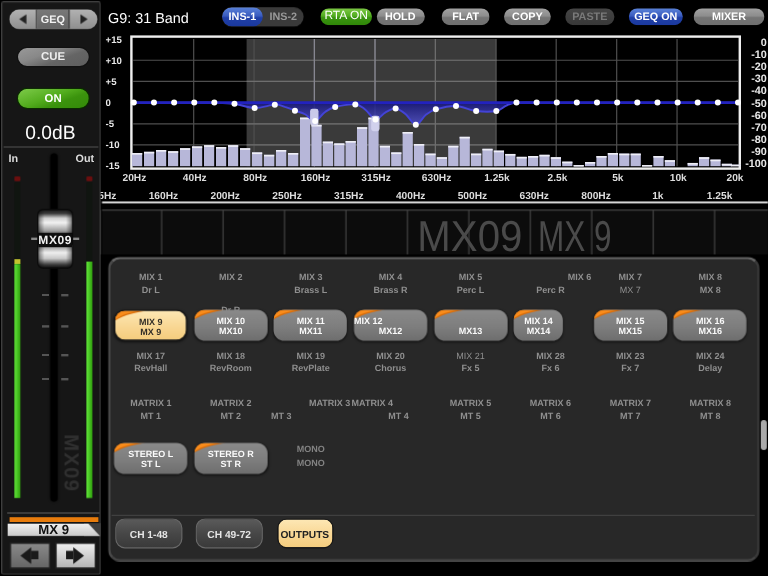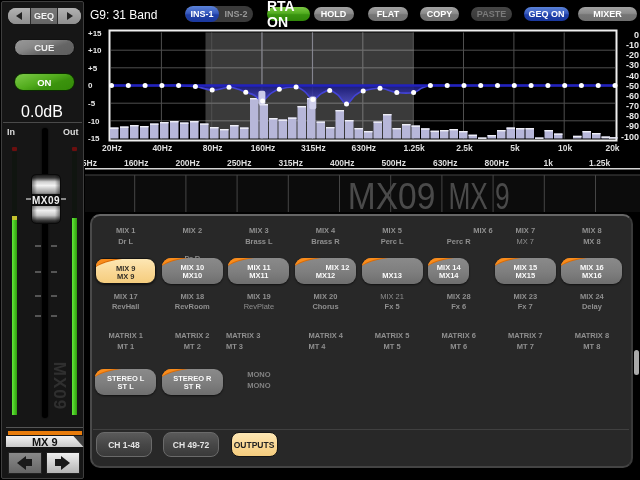--- a/index.html
+++ b/index.html
@@ -235,21 +235,21 @@
     <line x1="544.3" y1="175" x2="544.3" y2="212" stroke="#454545" stroke-width="1"></line>
     <line x1="595.5" y1="175" x2="595.5" y2="212" stroke="#454545" stroke-width="1"></line>
 <text x="347.8" y="209" font-size="36" fill="#4a4a4a" textLength="87.5" lengthAdjust="spacingAndGlyphs" font-family="Liberation Sans, sans-serif">MX09</text>
 <text x="448.4" y="209" font-size="36" fill="#4a4a4a" textLength="61.3" lengthAdjust="spacingAndGlyphs" font-family="Liberation Sans, sans-serif">MX&nbsp;9</text>
 </svg>
 <div style="position:absolute;left:90px;top:8px;font-size:12px;color:#fff;">G9: 31 Band</div>
 <div style="position:absolute;left:185px;top:6px;width:68px;height:16px;border-radius:8.5px;background:#3a3a3a;overflow:hidden;display:flex;">
 <div style="width:34px;height:16px;background:linear-gradient(180deg,#5a82d8 0%,#3a5cc0 45%,#2040a8 55%,#1a389e 100%);border-radius:8px;display:flex;align-items:center;justify-content:center;font-size:9px;font-weight:bold;color:#fff;">INS-1</div>
 <div style="width:34px;height:16px;display:flex;align-items:center;justify-content:center;font-size:9px;font-weight:bold;color:#999;">INS-2</div>
   </div>
-<div style="position:absolute;left:267px;top:6.5px;width:43px;height:14px;border-radius:8.0px;background:linear-gradient(180deg,#7cc844 0%,#52ad20 45%,#3a9410 55%,#2f8708 100%);box-sizing:border-box;display:flex;align-items:center;justify-content:center;font-size:14px;font-weight:bold;color:#fff;">RTA ON</div>
+<div style="position:absolute;left:267px;top:6.5px;width:43px;height:14px;border-radius:8.0px;background:linear-gradient(180deg,#7cc844 0%,#52ad20 45%,#3a9410 55%,#2f8708 100%);box-sizing:border-box;display:flex;align-items:center;justify-content:center;font-size:10px;font-weight:normal;color:#fff;">RTA ON</div>
 <div style="position:absolute;left:313.5px;top:6.5px;width:40px;height:14px;border-radius:8.0px;background:linear-gradient(180deg,#a2a2a2 0%,#8d8d8d 45%,#757575 55%,#6f6f6f 100%);box-sizing:border-box;display:flex;align-items:center;justify-content:center;font-size:9px;font-weight:bold;color:#fff;">HOLD</div>
 <div style="position:absolute;left:368px;top:6.5px;width:40px;height:14px;border-radius:8.0px;background:linear-gradient(180deg,#a2a2a2 0%,#8d8d8d 45%,#757575 55%,#6f6f6f 100%);box-sizing:border-box;display:flex;align-items:center;justify-content:center;font-size:9px;font-weight:bold;color:#fff;">FLAT</div>
 <div style="position:absolute;left:420px;top:6.5px;width:39px;height:14px;border-radius:8.0px;background:linear-gradient(180deg,#a2a2a2 0%,#8d8d8d 45%,#757575 55%,#6f6f6f 100%);box-sizing:border-box;display:flex;align-items:center;justify-content:center;font-size:9px;font-weight:bold;color:#fff;">COPY</div>
 <div style="position:absolute;left:471px;top:6.5px;width:41px;height:14px;border-radius:8.0px;background:linear-gradient(180deg,#454545,#383838);box-sizing:border-box;display:flex;align-items:center;justify-content:center;font-size:9px;font-weight:bold;color:#7a7a7a;">PASTE</div>
 <div style="position:absolute;left:524px;top:6.5px;width:45px;height:14px;border-radius:8.0px;background:linear-gradient(180deg,#5a82d8 0%,#3a5cc0 45%,#2040a8 55%,#1a389e 100%);box-sizing:border-box;display:flex;align-items:center;justify-content:center;font-size:9px;font-weight:bold;color:#fff;">GEQ ON</div>
 <div style="position:absolute;left:578px;top:6.5px;width:59px;height:14px;border-radius:8.0px;background:linear-gradient(180deg,#a2a2a2 0%,#8d8d8d 45%,#757575 55%,#6f6f6f 100%);box-sizing:border-box;display:flex;align-items:center;justify-content:center;font-size:9px;font-weight:bold;color:#fff;">MIXER</div>
 <div style="position:absolute;left:89.5px;top:213.5px;width:543px;height:254px;background:#282828;border-radius:10px;border-top:2px solid #666;border-left:2px solid #4a4a4a;border-right:2px solid #3a3a3a;border-bottom:2px solid #444;box-sizing:border-box;"></div>
 <div style="position:absolute;left:92.7px;top:225.8px;width:66px;text-align:center;font-size:7.5px;font-weight:bold;color:#8f8f8f;">MIX 1</div>
 <div style="position:absolute;left:92.7px;top:236.8px;width:66px;text-align:center;font-size:7.5px;font-weight:bold;color:#8f8f8f;">Dr L</div>
 <div style="position:absolute;left:159.3px;top:225.8px;width:66px;text-align:center;font-size:7.5px;font-weight:bold;color:#8f8f8f;">MIX 2</div>
@@ -288,21 +288,21 @@
       <path d="M0 5.5 L0 4 Q0 0 6 0 L21 0 Q11 1.6 5 4.2 Q1.8 6 0 7.3 Z" fill="#f88c1c"></path>
     </svg>
 <div style="position:absolute;left:0;top:5px;width:100%;text-align:center;font-size:7.5px;font-weight:bold;color:#fafafa;">MIX 11</div>
 <div style="position:absolute;left:0;top:13px;width:100%;text-align:center;font-size:7.5px;font-weight:bold;color:#fafafa;">MX11</div>
   </div>
 <div style="position:absolute;left:295.0px;top:258px;width:61px;height:26px;border-radius:9px;background:linear-gradient(180deg,#8a8a8a 0%,#7e7e7e 55%,#6e6e6e 100%);box-sizing:border-box;overflow:hidden;box-shadow:0 1px 2px rgba(0,0,0,0.6);">
 <svg width="26" height="8" style="position:absolute;left:0;top:0;" viewBox="0 0 26 8">
       <path d="M0 8 L0 4 Q0 0 6 0 L26 0 Q13 2 6 5 Q2 6.7 0 8 Z" fill="#d96c08"></path>
       <path d="M0 5.5 L0 4 Q0 0 6 0 L21 0 Q11 1.6 5 4.2 Q1.8 6 0 7.3 Z" fill="#f88c1c"></path>
     </svg>
-<div style="position:absolute;left:0;top:5px;width:100%;text-align:center;font-size:7.5px;font-weight:bold;color:#fafafa;padding-left:12px;">MIX 12</div>
+<div style="position:absolute;left:0;top:5px;width:100%;text-align:left;font-size:7.5px;font-weight:bold;color:#fafafa;">MIX 12</div>
 <div style="position:absolute;left:0;top:13px;width:100%;text-align:center;font-size:7.5px;font-weight:bold;color:#fafafa;">MX12</div>
   </div>
 <div style="position:absolute;left:361.59999999999997px;top:258px;width:61px;height:26px;border-radius:9px;background:linear-gradient(180deg,#8a8a8a 0%,#7e7e7e 55%,#6e6e6e 100%);box-sizing:border-box;overflow:hidden;box-shadow:0 1px 2px rgba(0,0,0,0.6);">
 <svg width="26" height="8" style="position:absolute;left:0;top:0;" viewBox="0 0 26 8">
       <path d="M0 8 L0 4 Q0 0 6 0 L26 0 Q13 2 6 5 Q2 6.7 0 8 Z" fill="#d96c08"></path>
       <path d="M0 5.5 L0 4 Q0 0 6 0 L21 0 Q11 1.6 5 4.2 Q1.8 6 0 7.3 Z" fill="#f88c1c"></path>
     </svg>
 <div style="position:absolute;left:0;top:5px;width:100%;text-align:center;font-size:7.5px;font-weight:bold;color:#fafafa;margin-top:36px;">MIX 13</div>
 <div style="position:absolute;left:0;top:13px;width:100%;text-align:center;font-size:7.5px;font-weight:bold;color:#fafafa;">MX13</div>
   </div>
@@ -328,39 +328,39 @@
       <path d="M0 5.5 L0 4 Q0 0 6 0 L21 0 Q11 1.6 5 4.2 Q1.8 6 0 7.3 Z" fill="#f88c1c"></path>
     </svg>
 <div style="position:absolute;left:0;top:5px;width:100%;text-align:center;font-size:7.5px;font-weight:bold;color:#fafafa;">MIX 16</div>
 <div style="position:absolute;left:0;top:13px;width:100%;text-align:center;font-size:7.5px;font-weight:bold;color:#fafafa;">MX16</div>
   </div>
 <div style="position:absolute;left:92.7px;top:291.8px;width:66px;text-align:center;font-size:7.5px;font-weight:bold;color:#8f8f8f;">MIX 17</div>
 <div style="position:absolute;left:92.7px;top:302.3px;width:66px;text-align:center;font-size:7.5px;font-weight:bold;color:#8f8f8f;">RevHall</div>
 <div style="position:absolute;left:159.3px;top:291.8px;width:66px;text-align:center;font-size:7.5px;font-weight:bold;color:#8f8f8f;">MIX 18</div>
 <div style="position:absolute;left:159.3px;top:302.3px;width:66px;text-align:center;font-size:7.5px;font-weight:bold;color:#8f8f8f;">RevRoom</div>
 <div style="position:absolute;left:225.89999999999998px;top:291.8px;width:66px;text-align:center;font-size:7.5px;font-weight:bold;color:#8f8f8f;">MIX 19</div>
-<div style="position:absolute;left:225.89999999999998px;top:302.3px;width:66px;text-align:center;font-size:7.5px;font-weight:normal;color:#8f8f8f;">RevPlate</div>
+<div style="position:absolute;left:225.89999999999998px;top:302.3px;width:66px;text-align:center;font-size:7.5px;font-weight:bold;color:#8f8f8f;">RevPlate</div>
 <div style="position:absolute;left:292.5px;top:291.8px;width:66px;text-align:center;font-size:7.5px;font-weight:bold;color:#8f8f8f;">MIX 20</div>
 <div style="position:absolute;left:292.5px;top:302.3px;width:66px;text-align:center;font-size:7.5px;font-weight:bold;color:#8f8f8f;">Chorus</div>
 <div style="position:absolute;left:359.09999999999997px;top:291.8px;width:66px;text-align:center;font-size:7.5px;font-weight:normal;color:#8f8f8f;">MIX 21</div>
 <div style="position:absolute;left:359.09999999999997px;top:302.3px;width:66px;text-align:center;font-size:7.5px;font-weight:bold;color:#8f8f8f;">Fx 5</div>
 <div style="position:absolute;left:425.7px;top:291.8px;width:66px;text-align:center;font-size:7.5px;font-weight:bold;color:#8f8f8f;">MIX 28</div>
 <div style="position:absolute;left:425.7px;top:302.3px;width:66px;text-align:center;font-size:7.5px;font-weight:bold;color:#8f8f8f;">Fx 6</div>
 <div style="position:absolute;left:492.29999999999995px;top:291.8px;width:66px;text-align:center;font-size:7.5px;font-weight:bold;color:#8f8f8f;">MIX 23</div>
 <div style="position:absolute;left:492.29999999999995px;top:302.3px;width:66px;text-align:center;font-size:7.5px;font-weight:bold;color:#8f8f8f;">Fx 7</div>
 <div style="position:absolute;left:558.9px;top:291.8px;width:66px;text-align:center;font-size:7.5px;font-weight:bold;color:#8f8f8f;">MIX 24</div>
 <div style="position:absolute;left:558.9px;top:302.3px;width:66px;text-align:center;font-size:7.5px;font-weight:bold;color:#8f8f8f;">Delay</div>
 <div style="position:absolute;left:92.7px;top:331.3px;width:66px;text-align:center;font-size:7.5px;font-weight:bold;color:#8f8f8f;">MATRIX 1</div>
 <div style="position:absolute;left:92.7px;top:341.8px;width:66px;text-align:center;font-size:7.5px;font-weight:bold;color:#8f8f8f;">MT 1</div>
 <div style="position:absolute;left:159.3px;top:331.3px;width:66px;text-align:center;font-size:7.5px;font-weight:bold;color:#8f8f8f;">MATRIX 2</div>
 <div style="position:absolute;left:159.3px;top:341.8px;width:66px;text-align:center;font-size:7.5px;font-weight:bold;color:#8f8f8f;">MT 2</div>
-<div style="position:absolute;left:225.89999999999998px;top:331.3px;width:66px;text-align:left;font-size:7.5px;font-weight:bold;color:#8f8f8f;">MATRIX 3</div>
+<div style="position:absolute;left:225.89999999999998px;top:331.3px;width:66px;text-align:right;font-size:7.5px;font-weight:bold;color:#8f8f8f;">MATRIX 3</div>
 <div style="position:absolute;left:225.89999999999998px;top:341.8px;width:66px;text-align:left;font-size:7.5px;font-weight:bold;color:#8f8f8f;">MT 3</div>
-<div style="position:absolute;left:277px;top:331.3px;width:66px;text-align:right;font-size:7.5px;font-weight:bold;color:#8f8f8f;">MATRIX 4</div>
-<div style="position:absolute;left:284px;top:341.8px;width:66px;text-align:center;font-size:7.5px;font-weight:bold;color:#8f8f8f;">MT 4</div>
+<div style="position:absolute;left:293px;top:331.3px;width:66px;text-align:left;font-size:7.5px;font-weight:bold;color:#8f8f8f;">MATRIX 4</div>
+<div style="position:absolute;left:299px;top:341.8px;width:66px;text-align:center;font-size:7.5px;font-weight:bold;color:#8f8f8f;">MT 4</div>
 <div style="position:absolute;left:359.09999999999997px;top:331.3px;width:66px;text-align:center;font-size:7.5px;font-weight:bold;color:#8f8f8f;">MATRIX 5</div>
 <div style="position:absolute;left:359.09999999999997px;top:341.8px;width:66px;text-align:center;font-size:7.5px;font-weight:bold;color:#8f8f8f;">MT 5</div>
 <div style="position:absolute;left:425.7px;top:331.3px;width:66px;text-align:center;font-size:7.5px;font-weight:bold;color:#8f8f8f;">MATRIX 6</div>
 <div style="position:absolute;left:425.7px;top:341.8px;width:66px;text-align:center;font-size:7.5px;font-weight:bold;color:#8f8f8f;">MT 6</div>
 <div style="position:absolute;left:492.29999999999995px;top:331.3px;width:66px;text-align:center;font-size:7.5px;font-weight:bold;color:#8f8f8f;">MATRIX 7</div>
 <div style="position:absolute;left:492.29999999999995px;top:341.8px;width:66px;text-align:center;font-size:7.5px;font-weight:bold;color:#8f8f8f;">MT 7</div>
 <div style="position:absolute;left:558.9px;top:331.3px;width:66px;text-align:center;font-size:7.5px;font-weight:bold;color:#8f8f8f;">MATRIX 8</div>
 <div style="position:absolute;left:558.9px;top:341.8px;width:66px;text-align:center;font-size:7.5px;font-weight:bold;color:#8f8f8f;">MT 8</div>
 <div style="position:absolute;left:95.2px;top:369px;width:61px;height:26px;border-radius:9px;background:linear-gradient(180deg,#8a8a8a 0%,#7e7e7e 55%,#6e6e6e 100%);box-sizing:border-box;overflow:hidden;box-shadow:0 1px 2px rgba(0,0,0,0.6);">
 <svg width="26" height="8" style="position:absolute;left:0;top:0;" viewBox="0 0 26 8">

